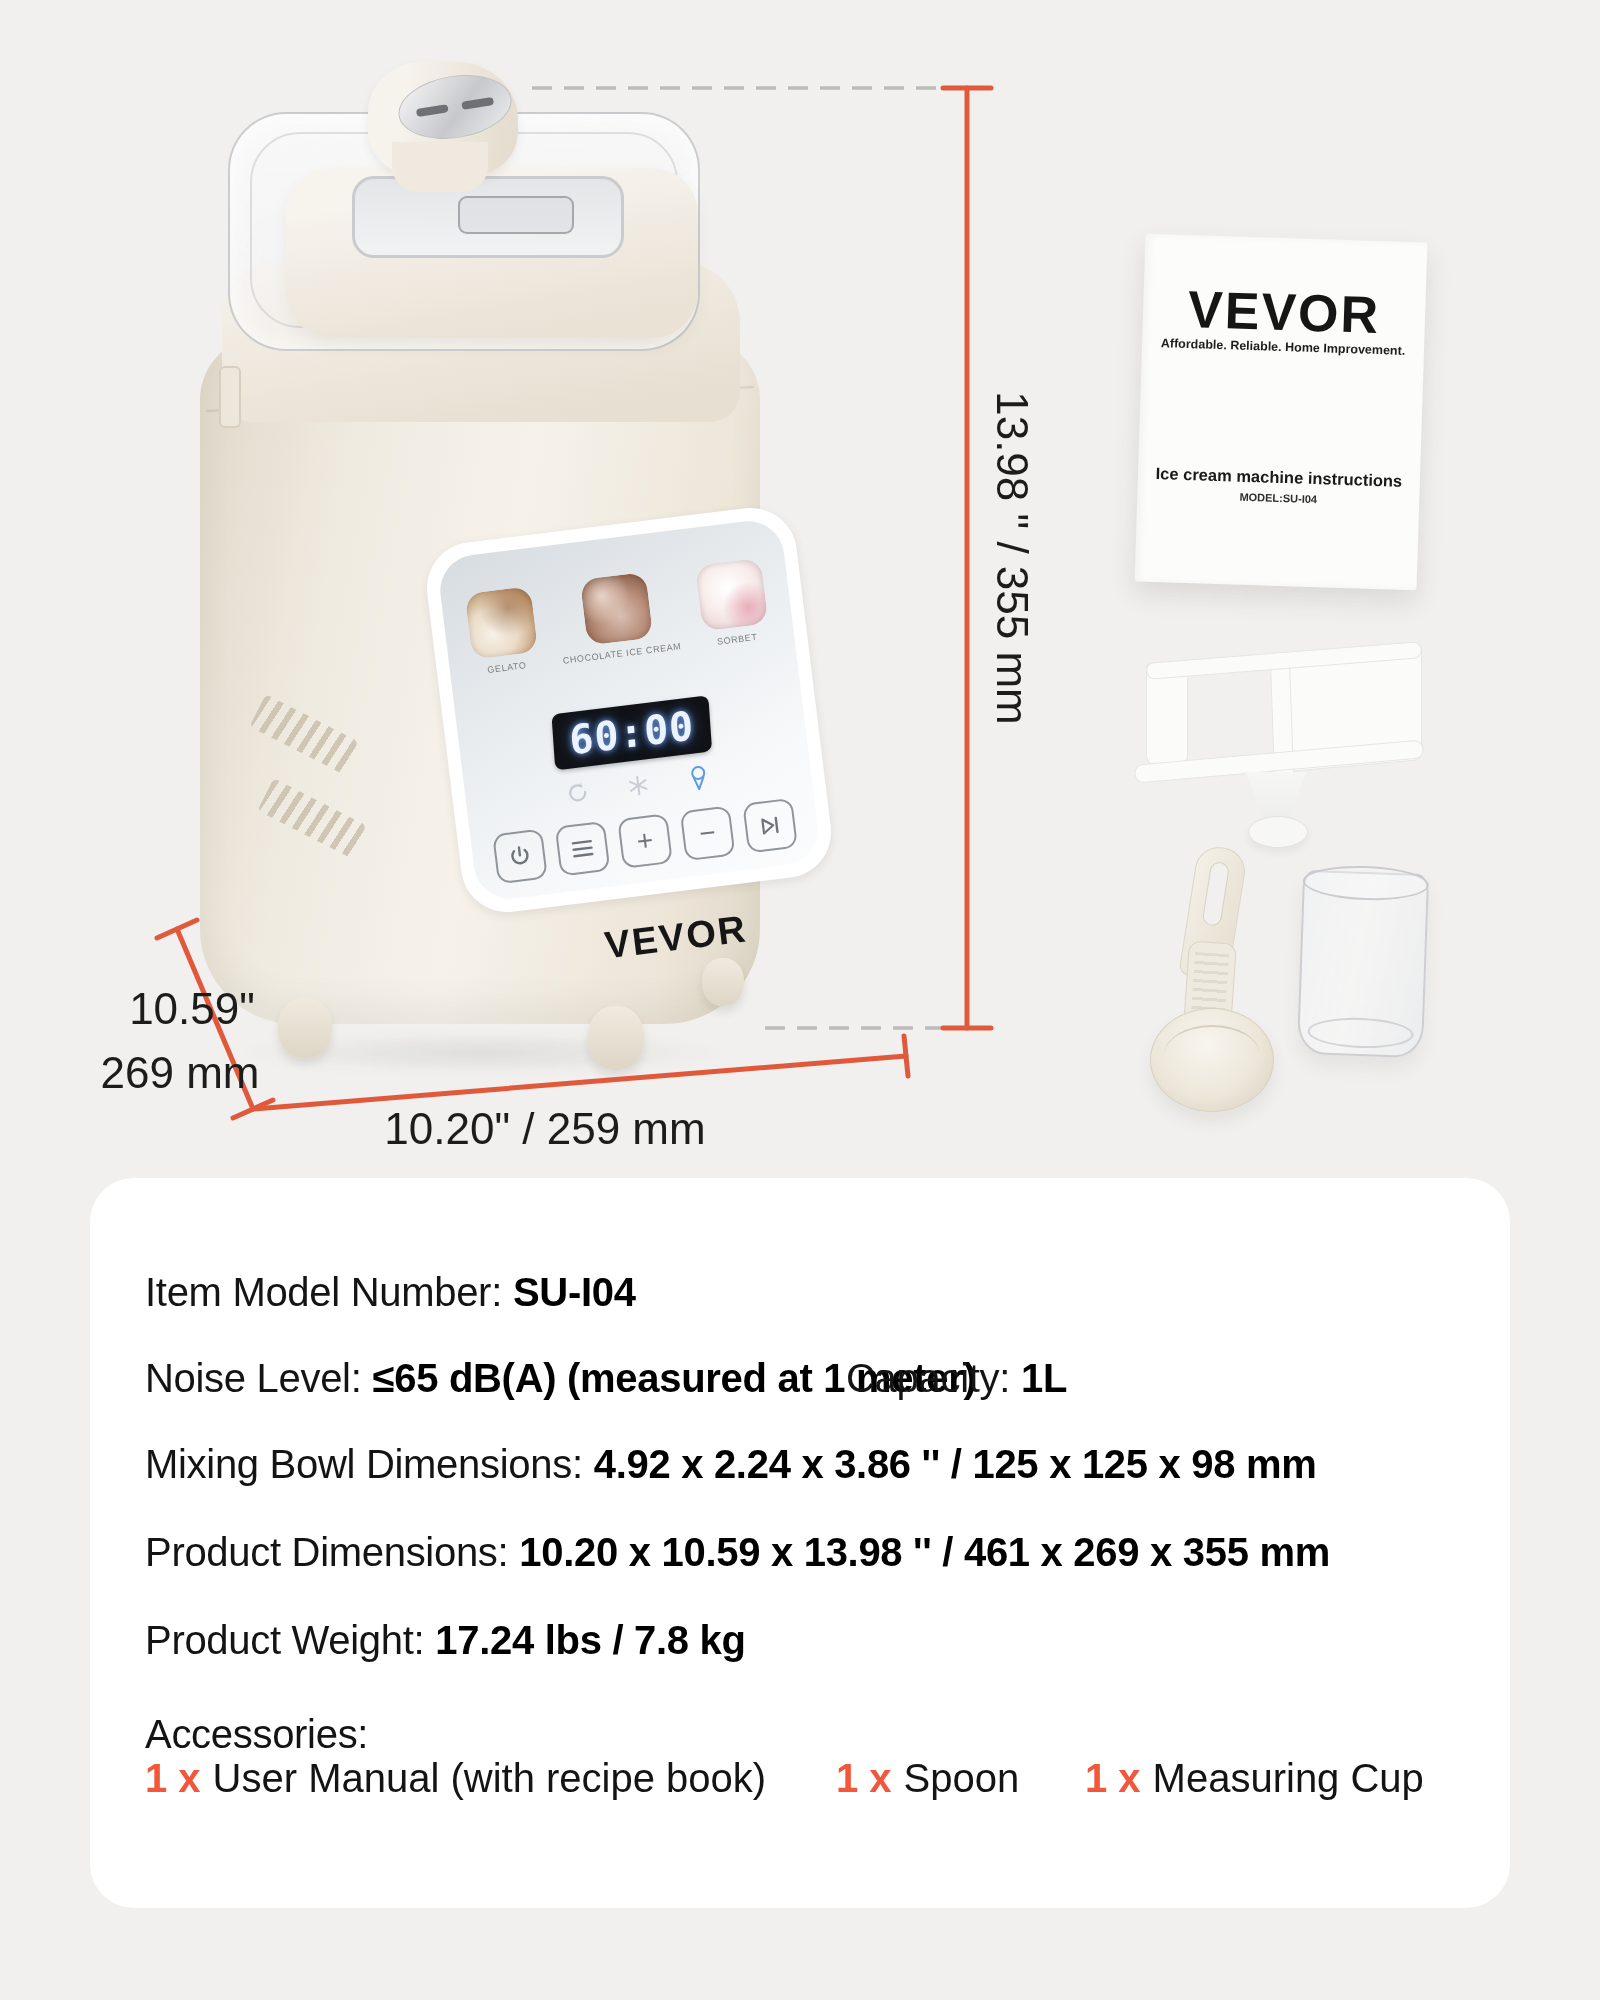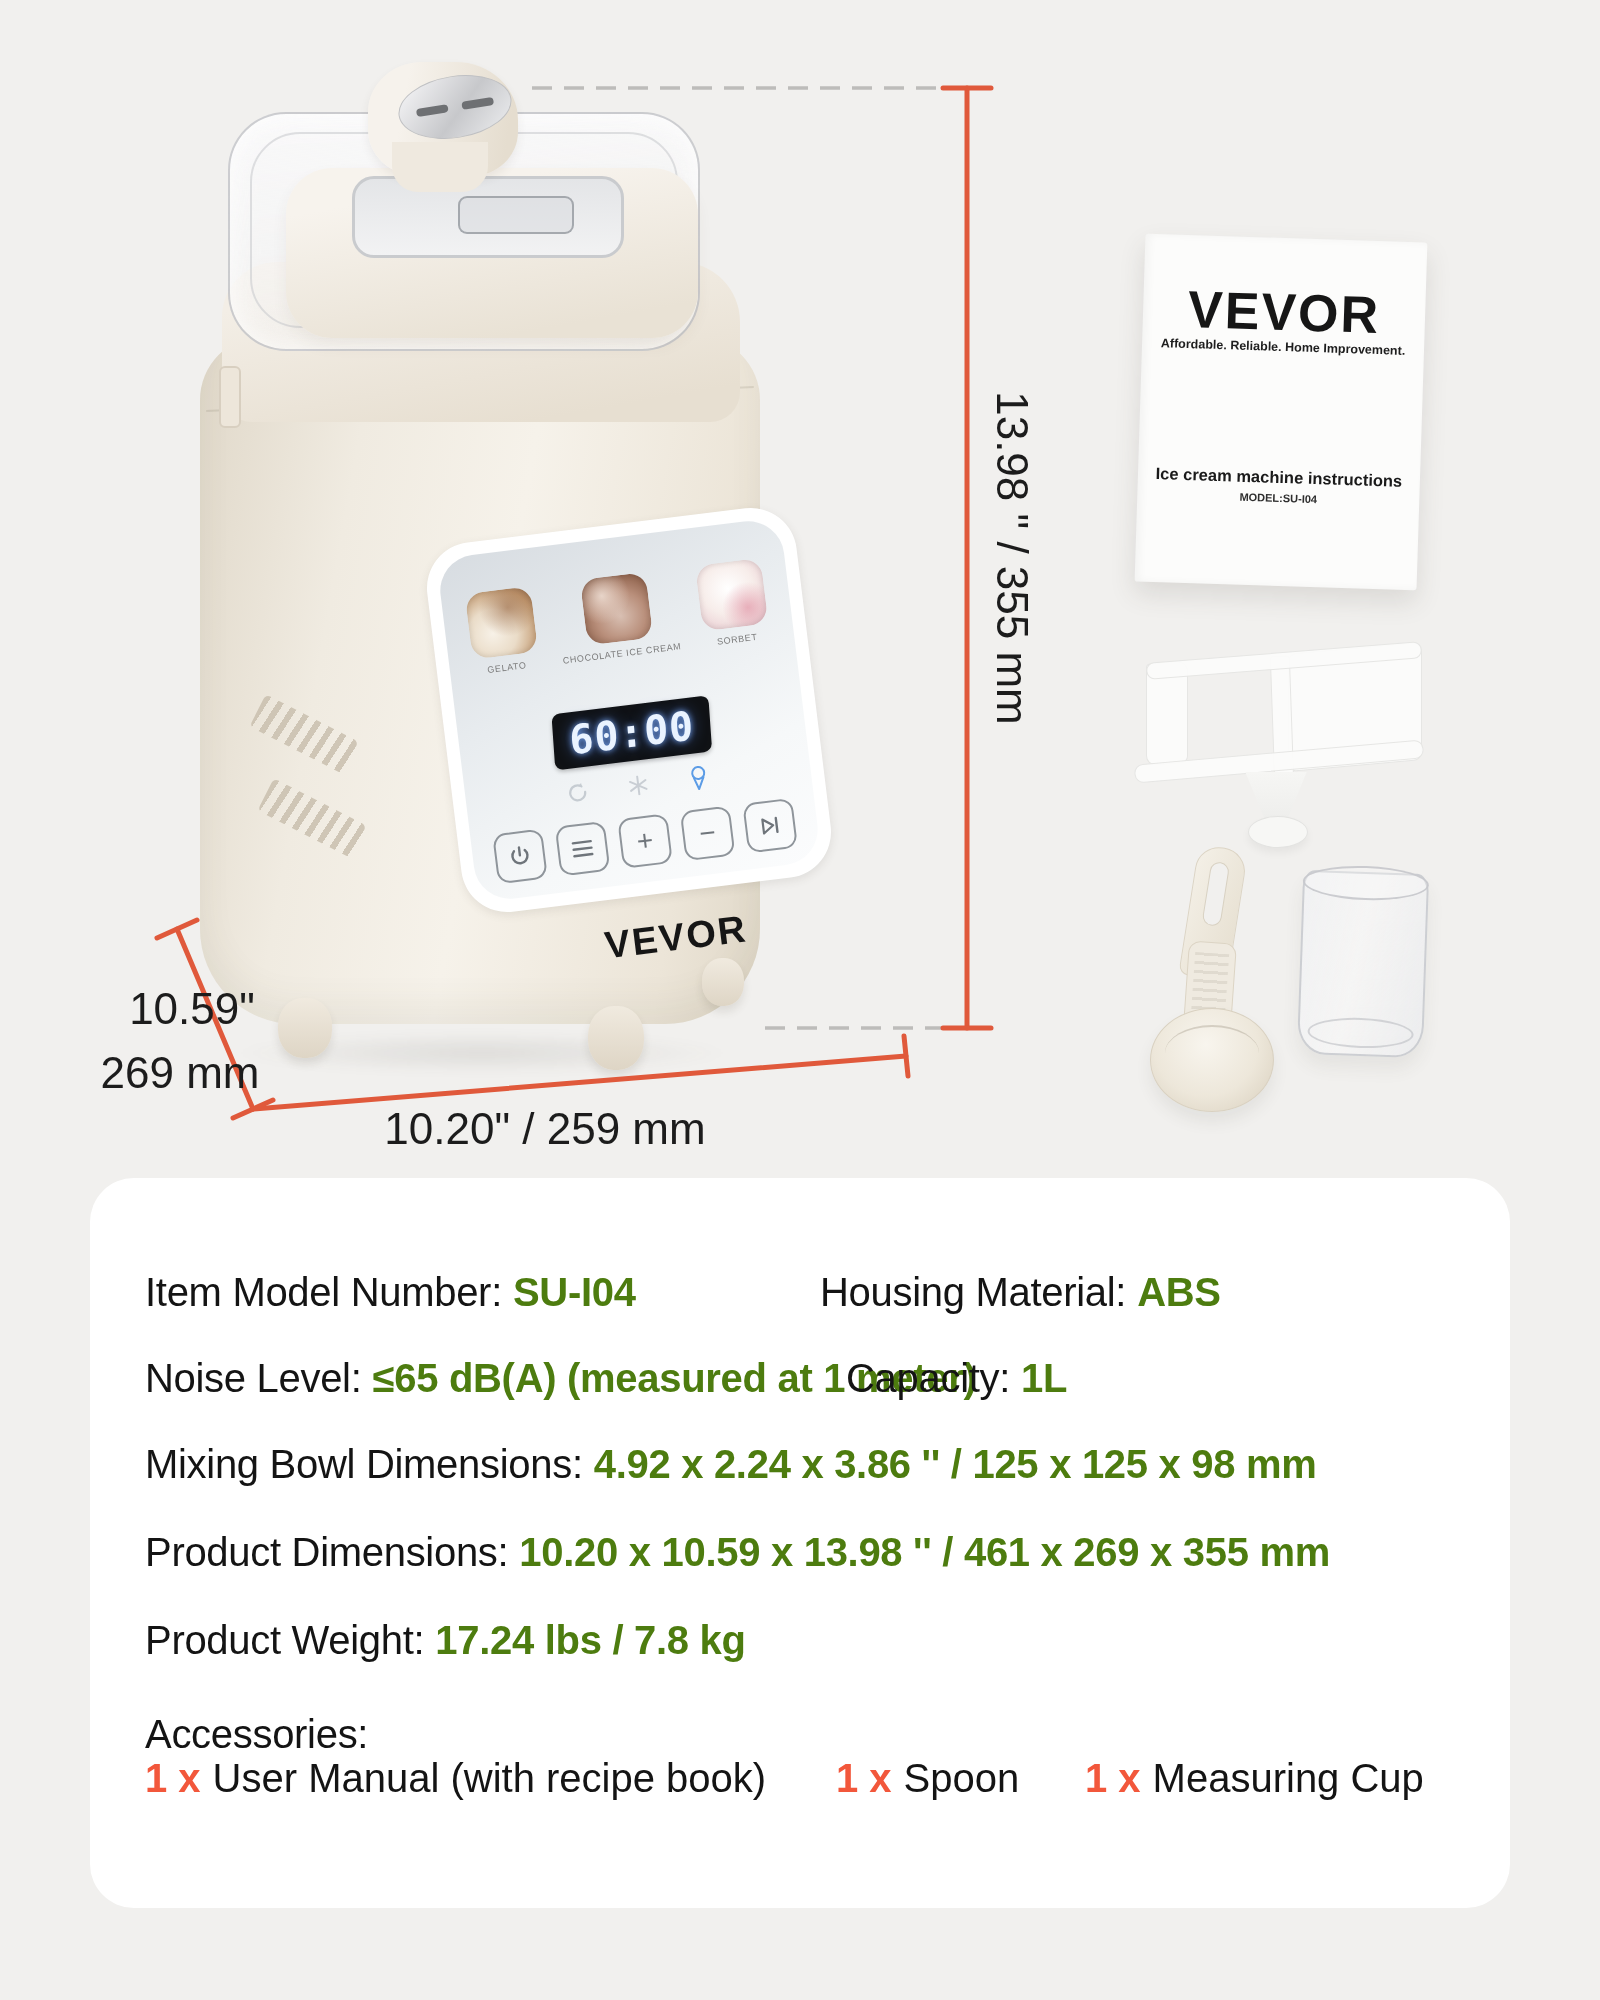--- a/index.html
+++ b/index.html
@@ -211,21 +211,21 @@
     border:2.5px solid rgba(198,200,204,.9);background:rgba(248,249,250,.35);}
   .cup::after{content:"";position:absolute;left:8px;right:8px;bottom:6px;height:26px;border-radius:50%;
     border:2px solid rgba(192,194,198,.65);}
 
   
   .spec-card{
     left:90px;top:1178px;width:1420px;height:730px;background:#FFFFFF;border-radius:44px;
   }
   .spec-row{position:absolute;font-size:40px;line-height:48px;color:#141414;
     font-weight:500;letter-spacing:-.3px;white-space:nowrap;}
-  .spec-row .val{color:#4d7c0f;font-weight:700;margin-left:11px;}
+  .spec-row .val{color:#000000;font-weight:700;margin-left:11px;}
   .acc-item{position:absolute;font-size:40px;line-height:48px;color:#141414;font-weight:500;white-space:nowrap;}
   .acc-item .qty{color:#F2573B;font-weight:700;margin-right:12px;}
 
   svg.overlay{left:0;top:0;pointer-events:none;}
 </style>
 </head>
 <body>
 
 <div>
   <div class="abs body-main"></div>
@@ -370,23 +370,20 @@
   <div class="abs spoon-mid"></div>
   <div class="abs spoon-bowl"></div>
 </div>
 
 <div class="abs cup"></div>
 
 <div class="abs spec-card">
   <div class="spec-row" style="left:55px;top:90px">
     <span class="lbl">Item Model Number:</span><span class="val">SU-I04</span>
   </div>
-  <div class="spec-row" style="left:730px;top:90px">
-    <span class="lbl">Housing Material:</span><span class="val">ABS</span>
-  </div>
   <div class="spec-row" style="left:55px;top:176px">
     <span class="lbl">Noise Level:</span><span class="val">≤65 dB(A) (measured at 1 meter)</span>
   </div>
   <div class="spec-row" style="left:756px;top:176px">
     <span class="lbl">Capacity:</span><span class="val">1L</span>
   </div>
   <div class="spec-row" style="left:55px;top:262px">
     <span class="lbl">Mixing Bowl Dimensions:</span><span class="val">4.92 x 2.24 x 3.86 '' / 125 x 125 x 98 mm</span>
   </div>
   <div class="spec-row" style="left:55px;top:350px">

